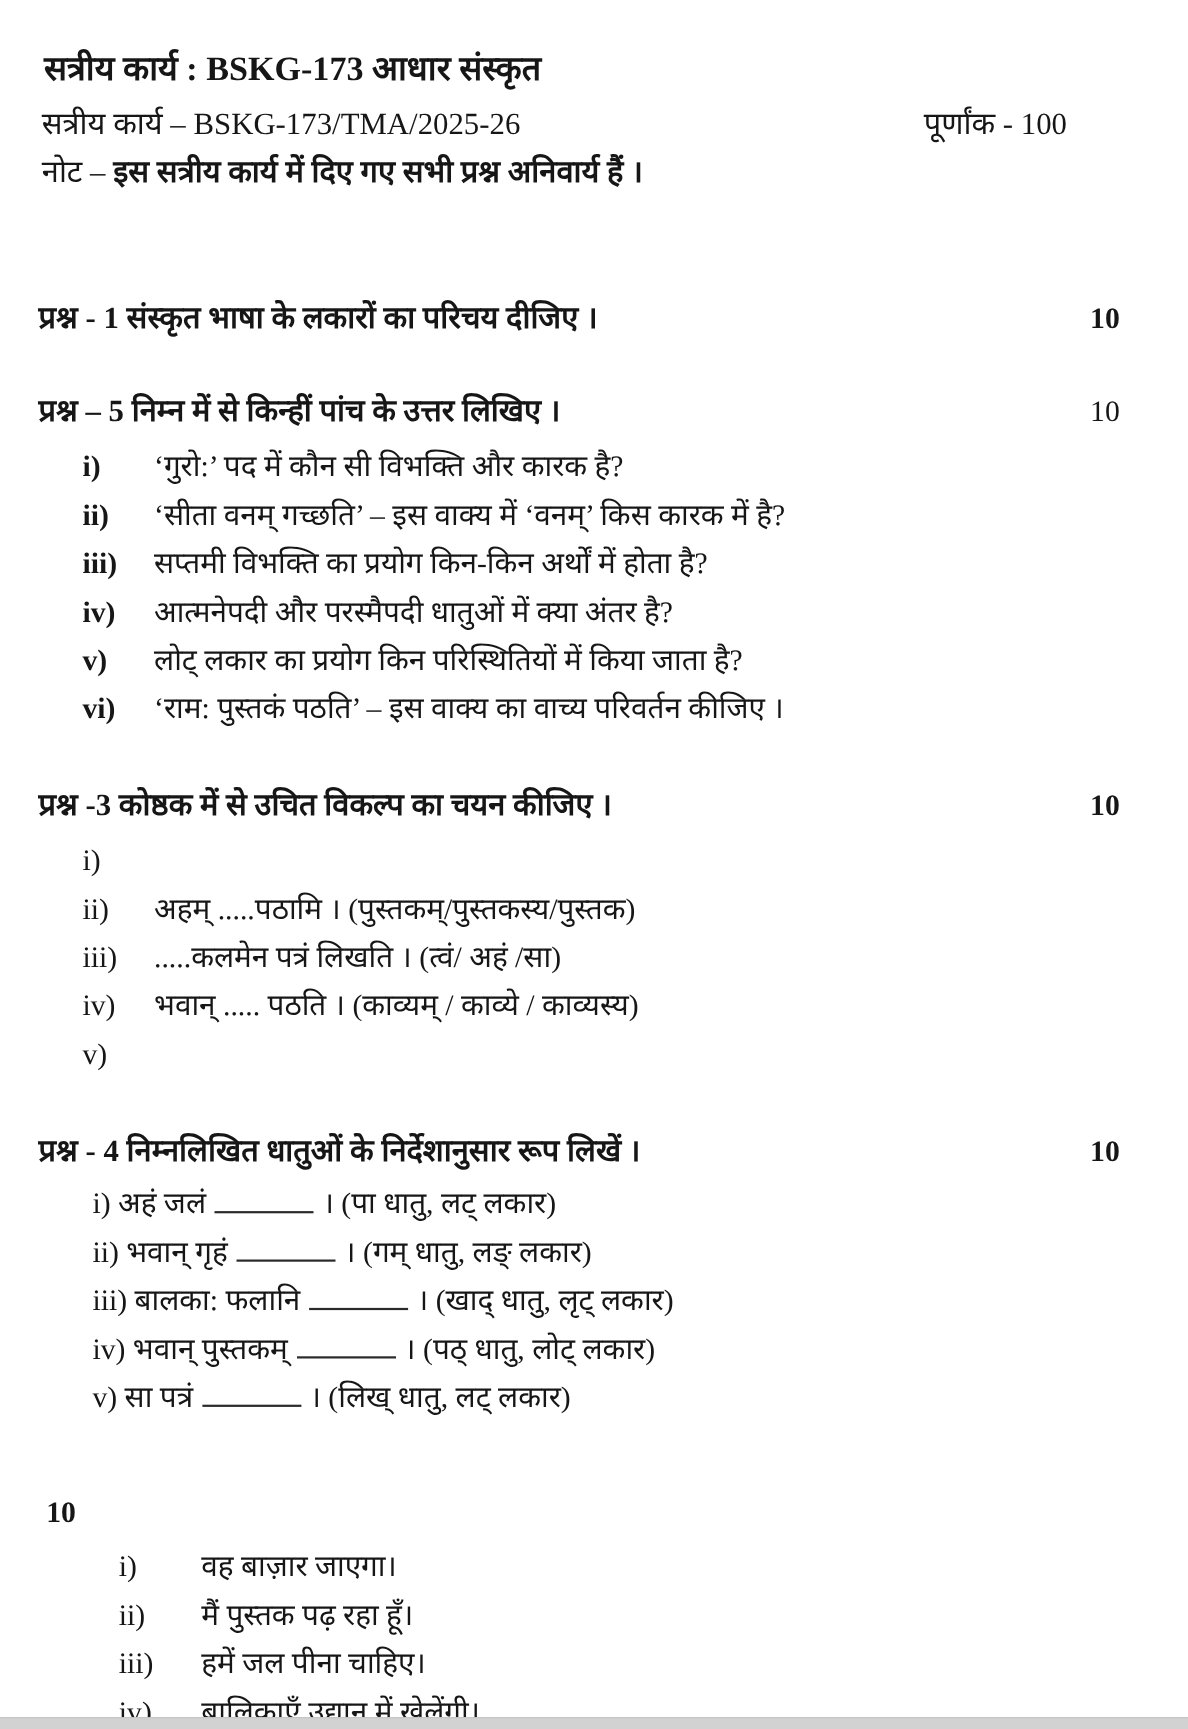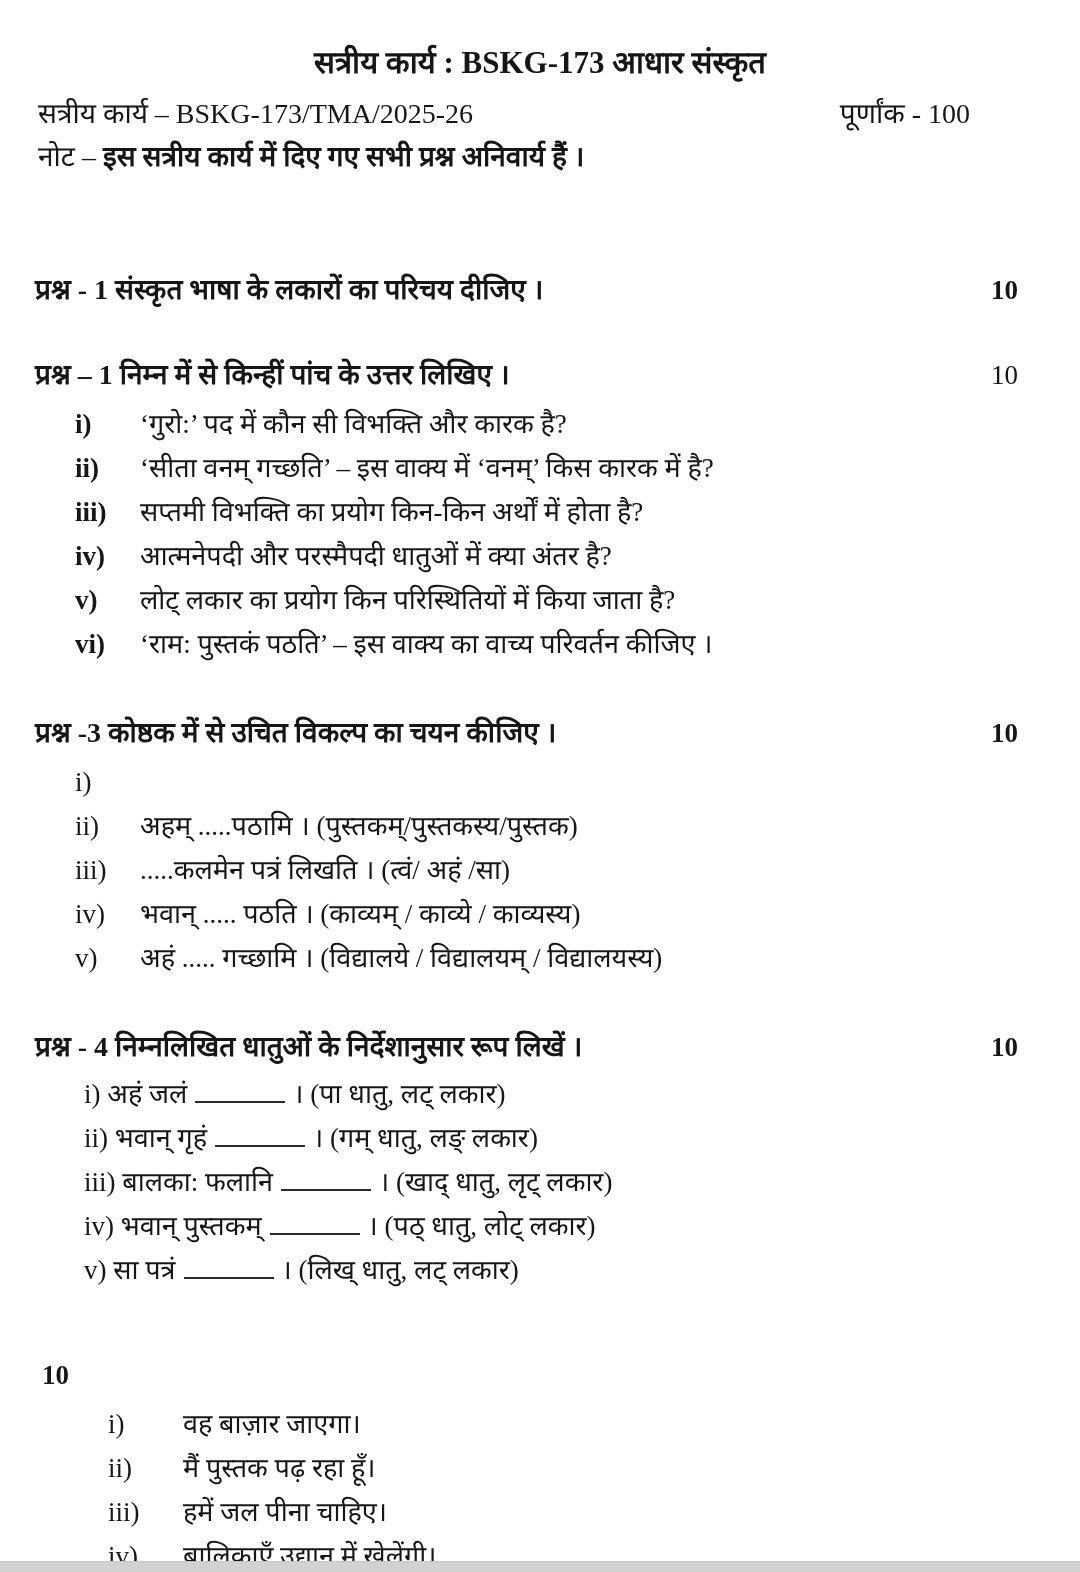--- a/index.html
+++ b/index.html
@@ -7,24 +7,25 @@
     width:1080px; height:1572px;
     background:#ffffff;
     color:#161616;
     font-family:"Liberation Serif","DejaVu Serif",serif;
     position:relative;
     overflow:hidden;
   }
   .page { padding-top:42px; }
 
   .title {
-    text-align:center;
+    text-align:left;
     font-weight:bold;
     font-size:31px;
     line-height:42px;
+    margin-left:40px;
   }
 
   .hdr-row {
     display:flex;
     justify-content:space-between;
     padding:12px 110px 0 38px;
     font-size:28px;
     line-height:36px;
   }
 
@@ -113,21 +114,21 @@
     <span>नोट –</span>
     <span class="bold">इस सत्रीय कार्य में दिए गए सभी प्रश्न अनिवार्य हैं ।</span>
   </div>
 
   <div class="q-row q1-row">
     <span class="q-heading">प्रश्न - 1  संस्कृत भाषा के लकारों का परिचय दीजिए ।</span>
     <span class="q-marks bold">10</span>
   </div>
 
   <div class="q-row q2-row">
-    <span class="q-heading">प्रश्न – 1 निम्न में से किन्हीं पांच के उत्तर लिखिए ।</span>
+    <span class="q-heading">प्रश्न – 5 निम्न में से किन्हीं पांच के उत्तर लिखिए ।</span>
     <span class="q-marks plain">10</span>
   </div>
   <div class="items q2-items first-gap">
     <div class="item">
       <span class="marker">i)</span>
       <span class="text">‘गुरो:’ पद में कौन सी विभक्ति और कारक है?</span>
     </div>
     <div class="item">
       <span class="marker">ii)</span>
       <span class="text">‘सीता वनम् गच्छति’ – इस वाक्य में ‘वनम्’ किस कारक में है?</span>
@@ -165,21 +166,20 @@
     <div class="item">
       <span class="marker">iii)</span>
       <span class="text">.....कलमेन पत्रं लिखति । (त्वं/ अहं /सा)</span>
     </div>
     <div class="item">
       <span class="marker">iv)</span>
       <span class="text">भवान् ..... पठति । (काव्यम् / काव्ये / काव्यस्य)</span>
     </div>
     <div class="item">
       <span class="marker">v)</span>
-      <span class="text">अहं ..... गच्छामि । (विद्यालये / विद्यालयम् / विद्यालयस्य)</span>
     </div>
   </div>
 
   <div class="q-row q4-row">
     <span class="q-heading">प्रश्न - 4 निम्नलिखित धातुओं के निर्देशानुसार रूप लिखें ।</span>
     <span class="q-marks bold">10</span>
   </div>
   <div class="items q4-items">
     <div class="item">
       <span class="marker">i)</span>

